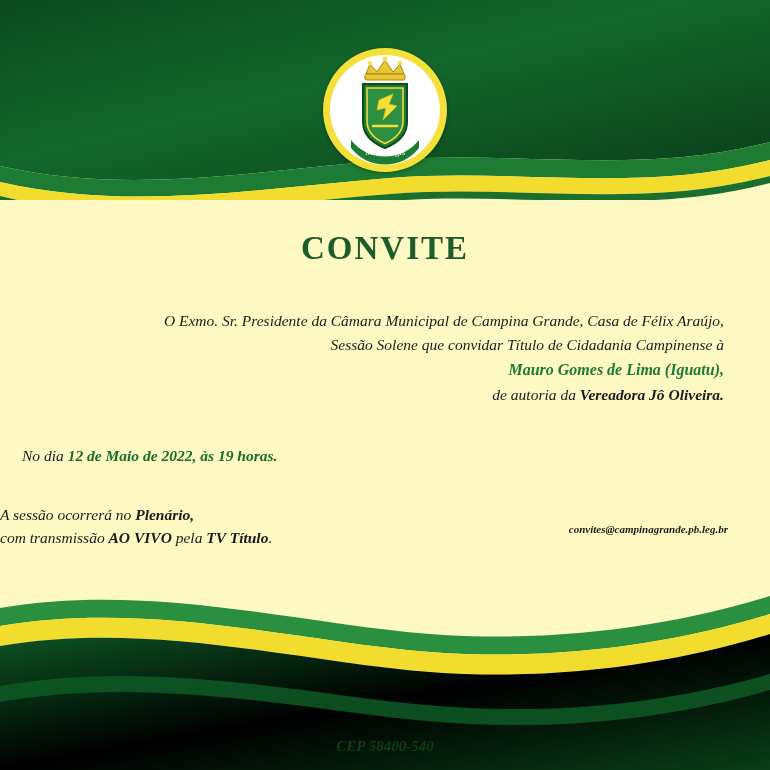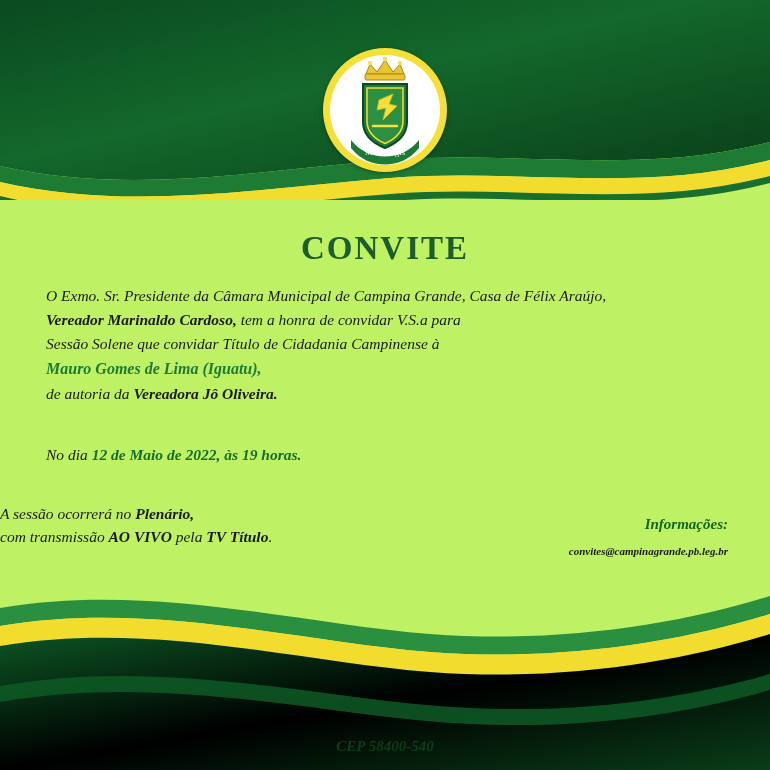--- a/index.html
+++ b/index.html
@@ -5,21 +5,21 @@
   html,body{margin:0;padding:0;}
   body{
     width:770px;height:770px;
     background:#ffffff;
     font-family:"Liberation Serif", serif;
     overflow:hidden;
   }
   .card{
     position:relative;
     width:770px;height:770px;
-    background:#bef264;
+    background:#fef9c3;
     overflow:hidden;
   }
 
   
   .top-band{
     position:absolute;left:0;top:0;width:770px;height:200px;
     overflow:hidden;
   }
   .top-band svg{display:block;}
 
@@ -57,39 +57,39 @@
   .title{
     text-align:center;
     font-size:33px;
     font-weight:bold;
     letter-spacing:2px;
     color:#1d5c2b;
     margin-top:34px;
     font-family:"Liberation Serif", serif;
   }
   .body-block{
-    margin-top:17px;
-    text-align:left;
+    margin-top:42px;
+    text-align:right;
     color:#1b1b1b;
     font-size:15.5px;
     line-height:1.55;
     font-style:italic;
     padding:0 46px;
   }
   .body-block b{font-style:italic;font-weight:bold;}
   .green{color:#1d7a36;font-weight:bold;font-style:italic;}
   .l1{font-size:15.5px;}
   .l2{font-size:15.5px;}
   .l3{font-size:15.5px;}
   .l4{font-size:16px;margin-top:1px;}
   .l5{font-size:15.5px;}
 
   .date-line{
     margin-top:40px;
-    padding-left:46px;
+    padding-left:22px;
     text-align:left;
     font-style:italic;
     font-size:15.5px;
     color:#1b1b1b;
   }
   .date-line b{font-weight:bold;color:#186c2d;}
   .where{
     margin-top:38px;
     text-align:left;
     font-style:italic;
@@ -182,37 +182,35 @@
       <text x="62" y="107" text-anchor="middle" font-family="Liberation Serif, serif" font-size="8.5" fill="#ffffff">Mens Legis</text>
     </svg>
   </div>
 
   <div class="content">
 
     <div class="title">CONVITE</div>
 
     <div class="body-block">
       <div class="l1">O Exmo. Sr. Presidente da Câmara Municipal de Campina Grande, Casa de Félix Araújo,</div>
-      <div class="l2"><b>Vereador Marinaldo Cardoso,</b><span> tem a honra de convidar V.S.a para</span></div>
       <div class="l3">Sessão Solene que convidar Título de Cidadania Campinense à</div>
       <div class="l4 green">Mauro Gomes de Lima (Iguatu),</div>
       <div class="l5"><span>de autoria da </span><b>Vereadora Jô Oliveira.</b></div>
     </div>
 
     <div class="date-line">
       <span>No dia </span><b>12 de Maio de 2022, às 19 horas.</b>
     </div>
 
     <div class="where">
       <div><span>A sessão ocorrerá no </span><b>Plenário,</b></div>
       <div><span>com transmissão </span><b>AO VIVO</b><span> pela </span><b>TV Título</b><span>.</span></div>
     </div>
 
     <div class="infos">
-      <div class="head">Informações:</div>
       <div class="mail">convites@campinagrande.pb.leg.br</div>
     </div>
   </div>
 
   <div class="bottom-band">
     <svg width="770" height="180" viewBox="0 0 770 180" xmlns="http://www.w3.org/2000/svg">
       <defs>
         <linearGradient id="gBot" x1="0" y1="0" x2="1" y2="1">
           <stop offset="0%" stop-color="#0d5524"></stop>
           <stop offset="50%" stop-color="#14symbol"></stop>

